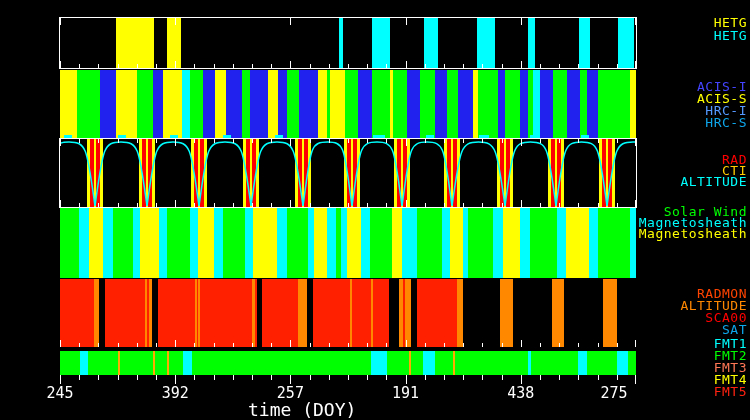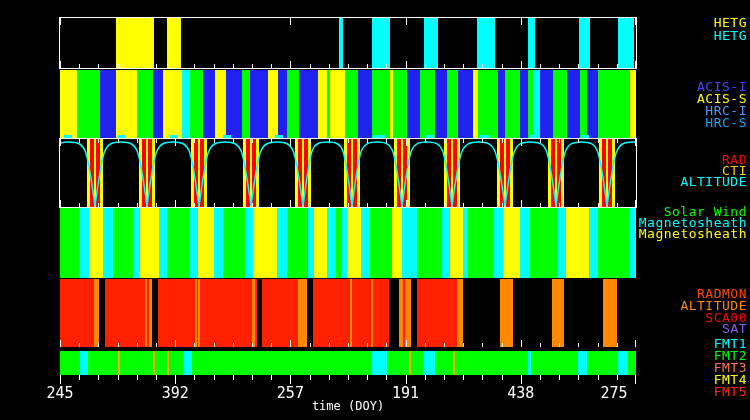--- a/index.html
+++ b/index.html
@@ -8,21 +8,21 @@
   .band{position:absolute;left:60px;width:576px;overflow:hidden;}
   .seg{position:absolute;top:0;bottom:0;}
   .bmark{position:absolute;bottom:0;}
   .tick{position:absolute;width:1px;background:#fff;}
   .bbox{position:absolute;border:1px solid #fff;pointer-events:none;}
   .legend-group{position:absolute;right:3px;text-align:right;white-space:nowrap;
                 font-size:13px;letter-spacing:0.5px;line-height:12px;}
   .legend-line{display:block;}
   #year-label{position:absolute;left:63px;top:25px;color:#fff;font-size:20px;letter-spacing:1px;}
   .axis-num{position:absolute;top:384px;width:44px;text-align:center;color:#fff;font-size:15px;}
-  #axis-title{position:absolute;top:399px;left:248px;width:200px;text-align:center;color:#fff;font-size:12px;}
+  #axis-title{position:absolute;top:399px;left:248px;width:200px;text-align:left;color:#fff;font-size:18px;}
   svg{position:absolute;left:0;top:0;}
 </style>
 </head>
 <body>
 
 <div id="chart">
   <div id="year-label">2008</div>
   <div id="bands">
       <div class="band" style="top: 18px; height: 50px; width: 576px; background: rgb(0, 0, 0);">
         <div class="seg" style="left: 56px; width: 38px; background: rgb(255, 255, 0);"></div>
@@ -397,21 +397,21 @@
       </div>
       <div class="legend-group" style="top: 206px; line-height: 11px;">
         <div class="legend-line" style="color: rgb(0, 255, 0);">Solar Wind</div>
         <div class="legend-line" style="color: rgb(0, 255, 255);">Magnetosheath</div>
         <div class="legend-line" style="color: rgb(255, 255, 0);">Magnetosheath</div>
       </div>
       <div class="legend-group" style="top: 288px; line-height: 12px;">
         <div class="legend-line" style="color: rgb(255, 68, 0);">RADMON</div>
         <div class="legend-line" style="color: rgb(255, 136, 0);">ALTITUDE</div>
         <div class="legend-line" style="color: rgb(255, 0, 0);">SCA00</div>
-        <div class="legend-line" style="color: #8b5cf6; font-family: Liberation Mono, monospace;">SAT</div>
+        <div class="legend-line" style="color: #0ea5e9;">SAT</div>
       </div>
       <div class="legend-group" style="top: 338px; line-height: 12px;">
         <div class="legend-line" style="color: rgb(0, 255, 255);">FMT1</div>
         <div class="legend-line" style="color: rgb(0, 255, 0);">FMT2</div>
         <div class="legend-line" style="color: rgb(255, 119, 85);">FMT3</div>
         <div class="legend-line" style="color: rgb(255, 255, 0);">FMT4</div>
         <div class="legend-line" style="color: rgb(255, 34, 17);">FMT5</div>
       </div>
     </div>
 <div class="bbox" style="left: 59px; top: 17px; width: 576px; height: 50px;"></div>

